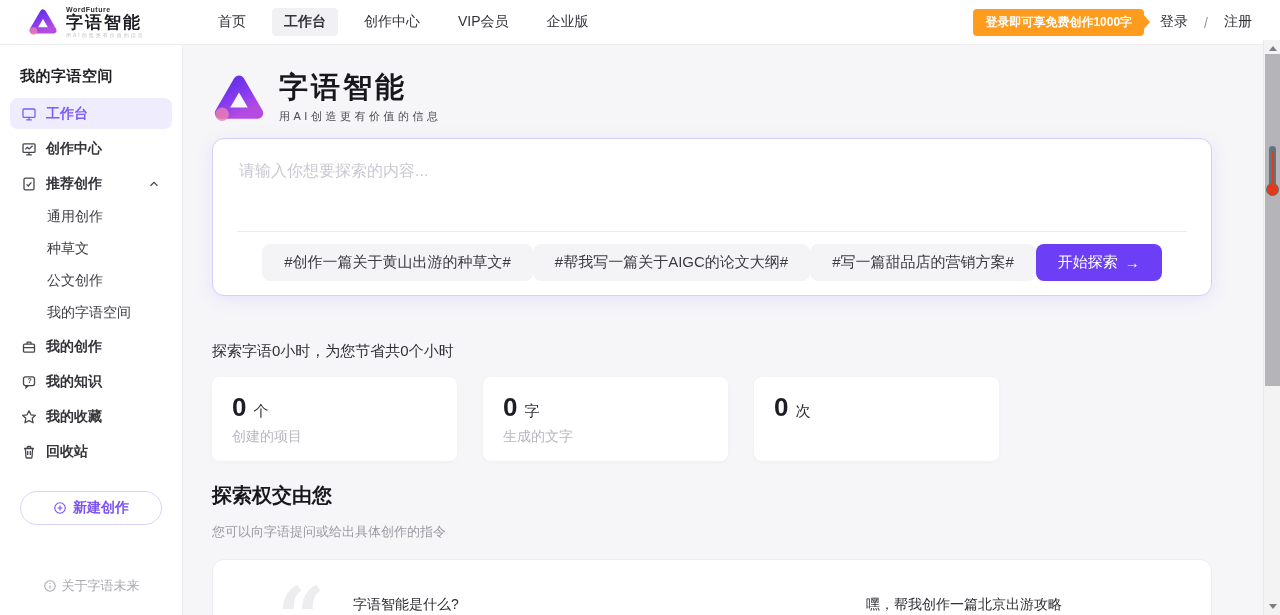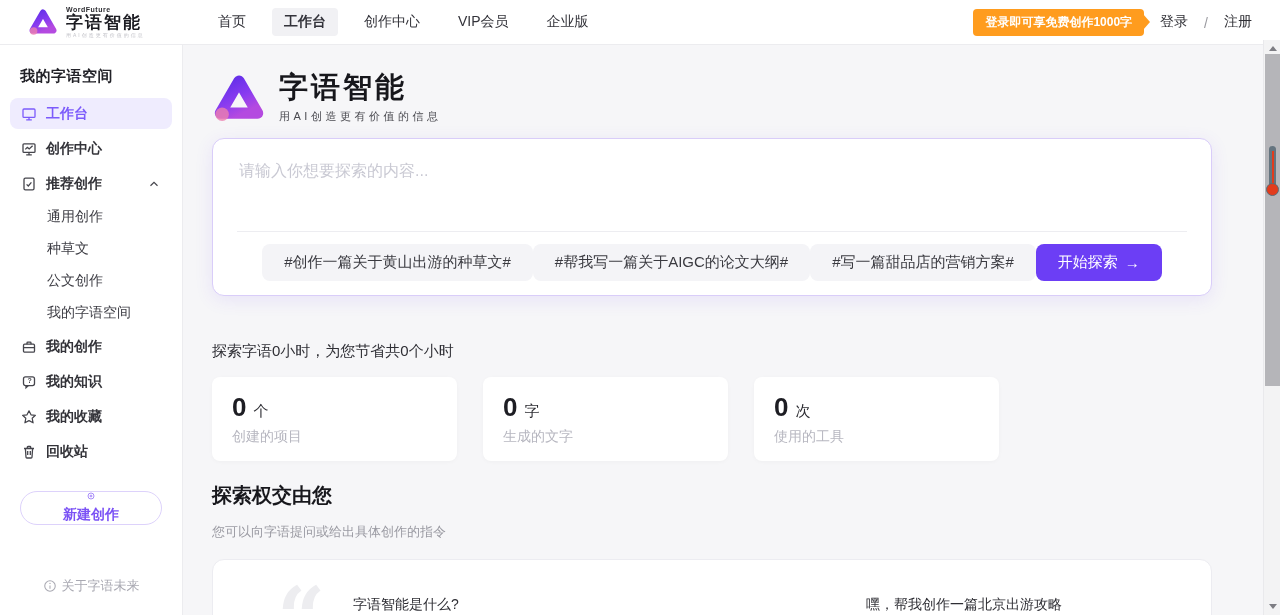--- a/index.html
+++ b/index.html
@@ -38,21 +38,21 @@
   .side-item.active { background:#EFECFE; color:#7C5BFB; }
   .side-item.active svg { stroke:#7C5BFB; }
   .side-item svg { stroke:#45454c; }
   .sicon { width:16px; height:16px; display:flex; align-items:center; justify-content:center; flex:none; }
   .chev { margin-left:auto; display:flex; }
   .side-sub { height:32px; display:flex; align-items:center; padding-left:47px; font-size:14px;
     color:#3d3d44; cursor:pointer; white-space:nowrap; }
   .new-btn-wrap { margin:22px 20px 0; }
   .new-btn { width:100%; height:34px; border:1px solid #ddd2fb; border-radius:18px; background:#fff;
     color:#7B52F5; font-size:14px; font-weight:600; display:flex; align-items:center; justify-content:center;
-    gap:6px; cursor:pointer; font-family:inherit;flex-direction:column; }
+    gap:6px; cursor:pointer; font-family:inherit; }
   .about { margin-top:52px; display:flex; align-items:center; justify-content:center; gap:5px;
     color:#a9a9b2; font-size:13px; cursor:pointer; }
 
   
   .main { flex:1; background:#f6f6f8; padding:26px 0 0 29px; position:relative; overflow:hidden; }
   .content { width:1000px; }
 
   .hero { display:flex; align-items:center; gap:13px; }
   .hero-logo { width:54px; height:54px; }
   .hero-title { font-size:29px; font-weight:bold; color:#17171c; letter-spacing:3px; line-height:1.1; }
@@ -299,21 +299,20 @@
             <span class="stat-value">0</span>
             <span class="stat-unit">字</span>
           </div>
           <div class="stat-label">生成的文字</div>
         </div>
         <div class="stat-card">
           <div class="stat-top">
             <span class="stat-value">0</span>
             <span class="stat-unit">次</span>
           </div>
-          <div class="stat-label">使用的工具</div>
         </div>
       </div>
 
       <div class="section-title">探索权交由您</div>
       <div class="section-sub">您可以向字语提问或给出具体创作的指令</div>
 
       <div class="quote-card">
         <span class="quote-mark">“</span>
         <span class="quote-q">字语智能是什么?</span>
         <span class="quote-a">嘿，帮我创作一篇北京出游攻略</span>

